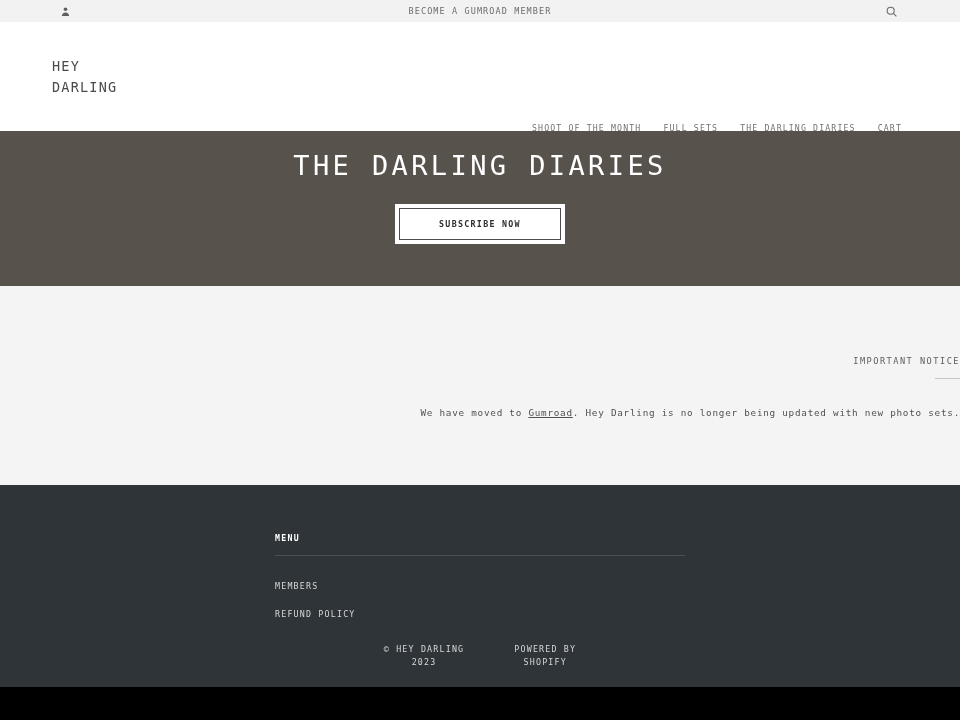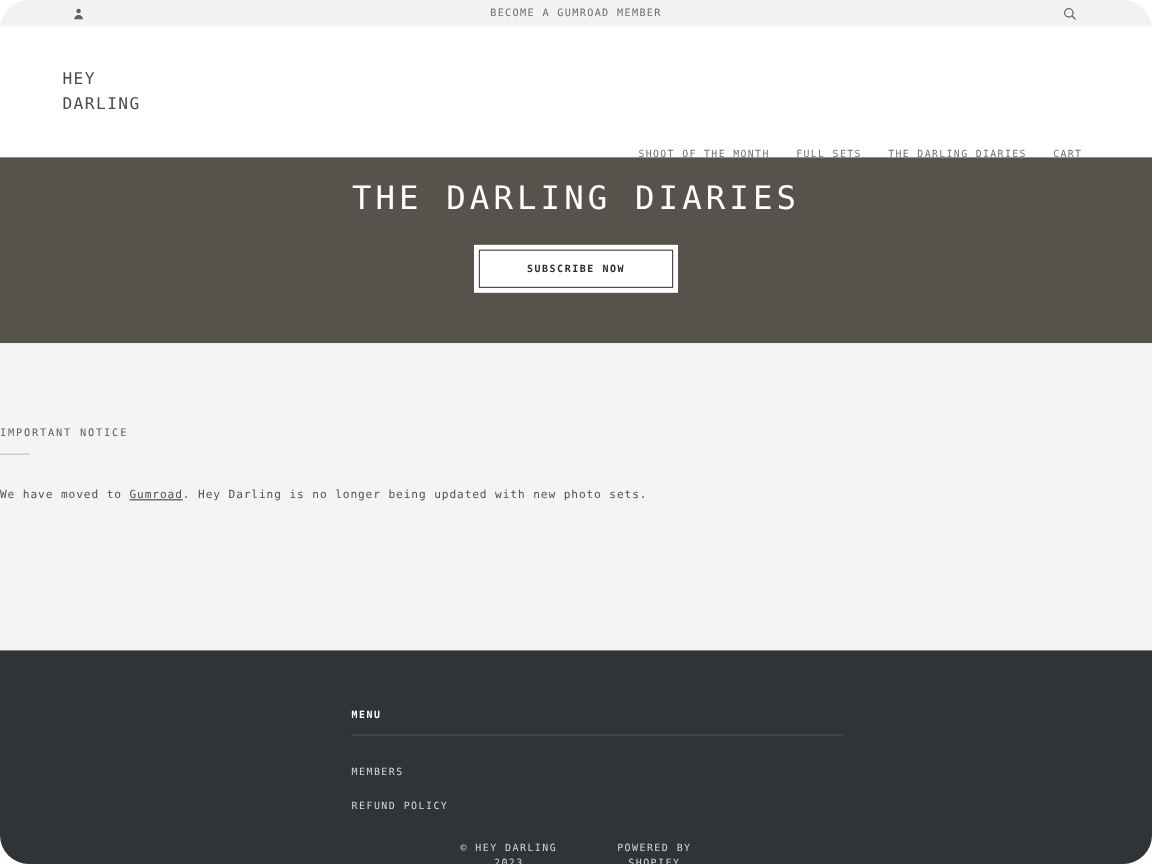--- a/index.html
+++ b/index.html
@@ -2,21 +2,21 @@
 <html><head>
 <meta charset="utf-8">
 <style>
   * { box-sizing: border-box; margin: 0; padding: 0; }
   html, body {
     width: 960px; height: 720px;
     background: #ffffff;
     font-family: "DejaVu Sans Mono", "Liberation Mono", monospace;
     -webkit-font-smoothing: antialiased;
   }
-  .page { position: relative; width: 960px; height: 720px; overflow: hidden; border-radius: 24px; }
+  .page { position: relative; width: 960px; height: 720px; overflow: hidden; }
 
   
   .announce {
     position: relative;
     height: 22px;
     background: #f2f2f2;
     display: flex;
     align-items: center;
     justify-content: center;
   }
@@ -113,25 +113,25 @@
     font-weight: bold;
     letter-spacing: 1.3px;
     padding: 10px 39px;
     text-transform: uppercase;
     cursor: pointer;
     white-space: nowrap;
   }
 
   
   .notice {
-    height: 256px;
+    height: 199px;
     background: #f4f4f4;
     display: flex;
     flex-direction: column;
-    align-items: flex-start;
+    align-items: flex-end;
   }
   .notice-title {
     margin-top: 70px;
     font-size: 8.6px;
     letter-spacing: 1.5px;
     color: #5d5d5d;
     text-transform: uppercase;
     font-weight: normal;
   }
   .notice-rule {
@@ -153,21 +153,21 @@
   }
 
   
   .footer {
     height: 202px;
     background: #2f3438;
     position: relative;
   }
   .footer-inner {
     position: absolute;
-    left: 293px; top: 48px;
+    left: 275px; top: 48px;
     width: 410px;
   }
   .footer-heading {
     font-size: 8.2px;
     font-weight: bold;
     letter-spacing: 1.3px;
     color: #ffffff;
     text-transform: uppercase;
   }
   .footer-rule {

